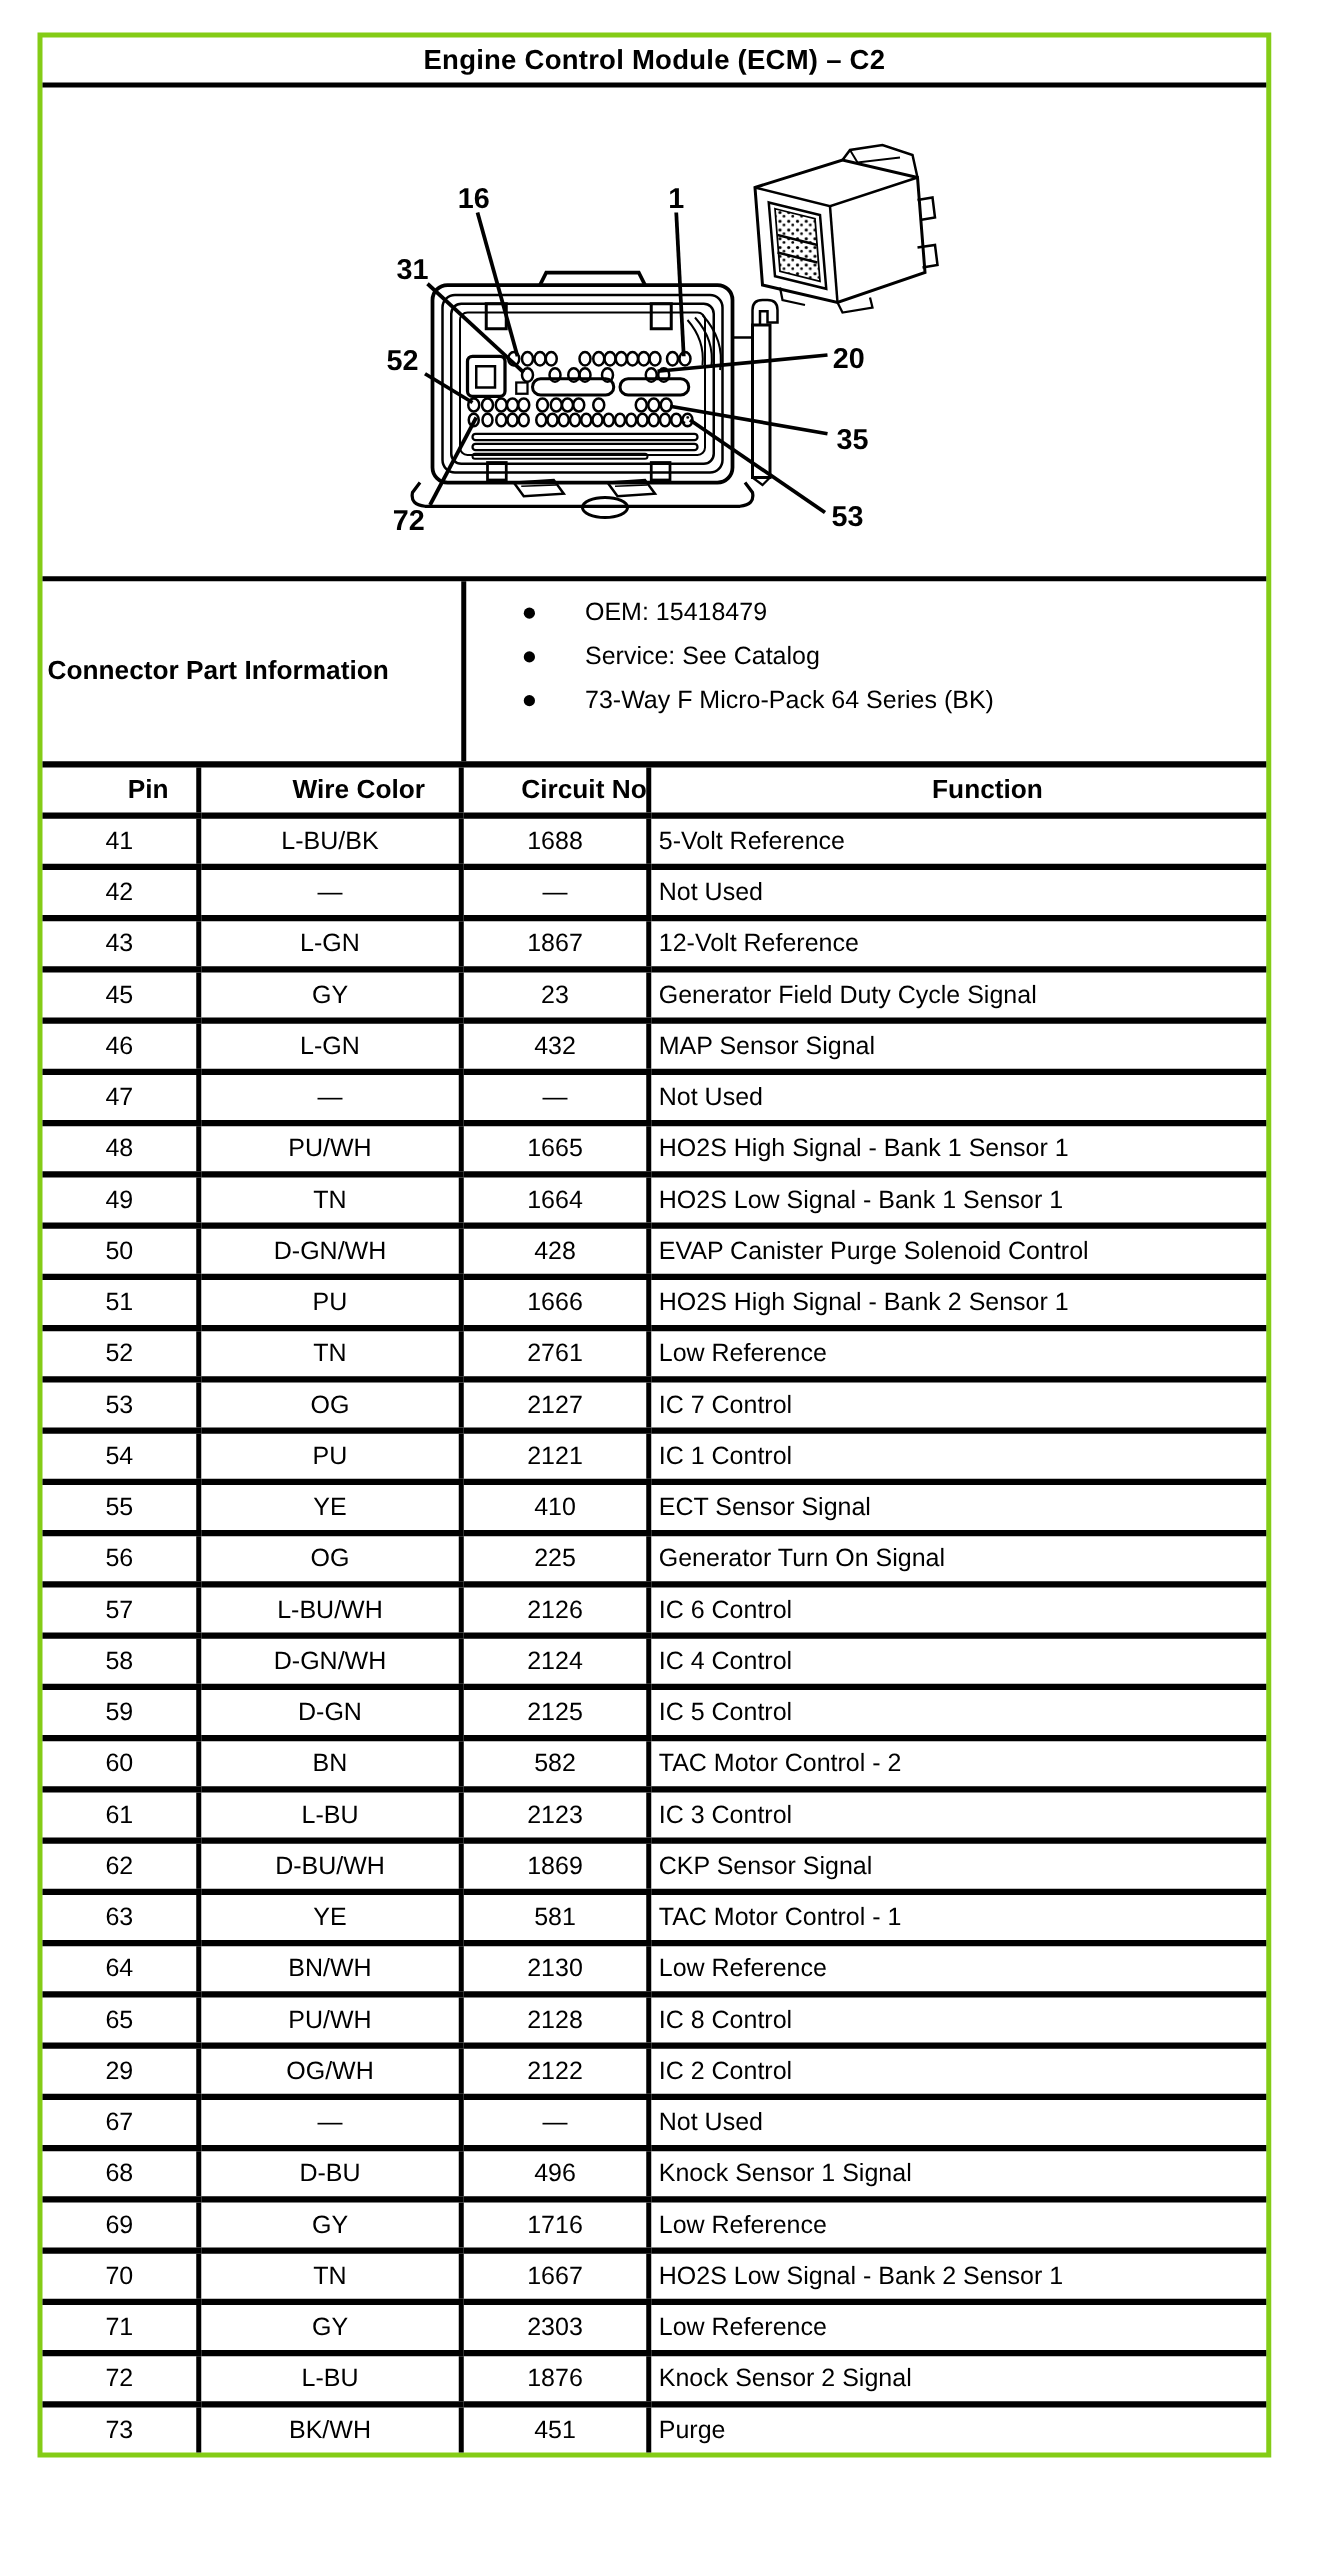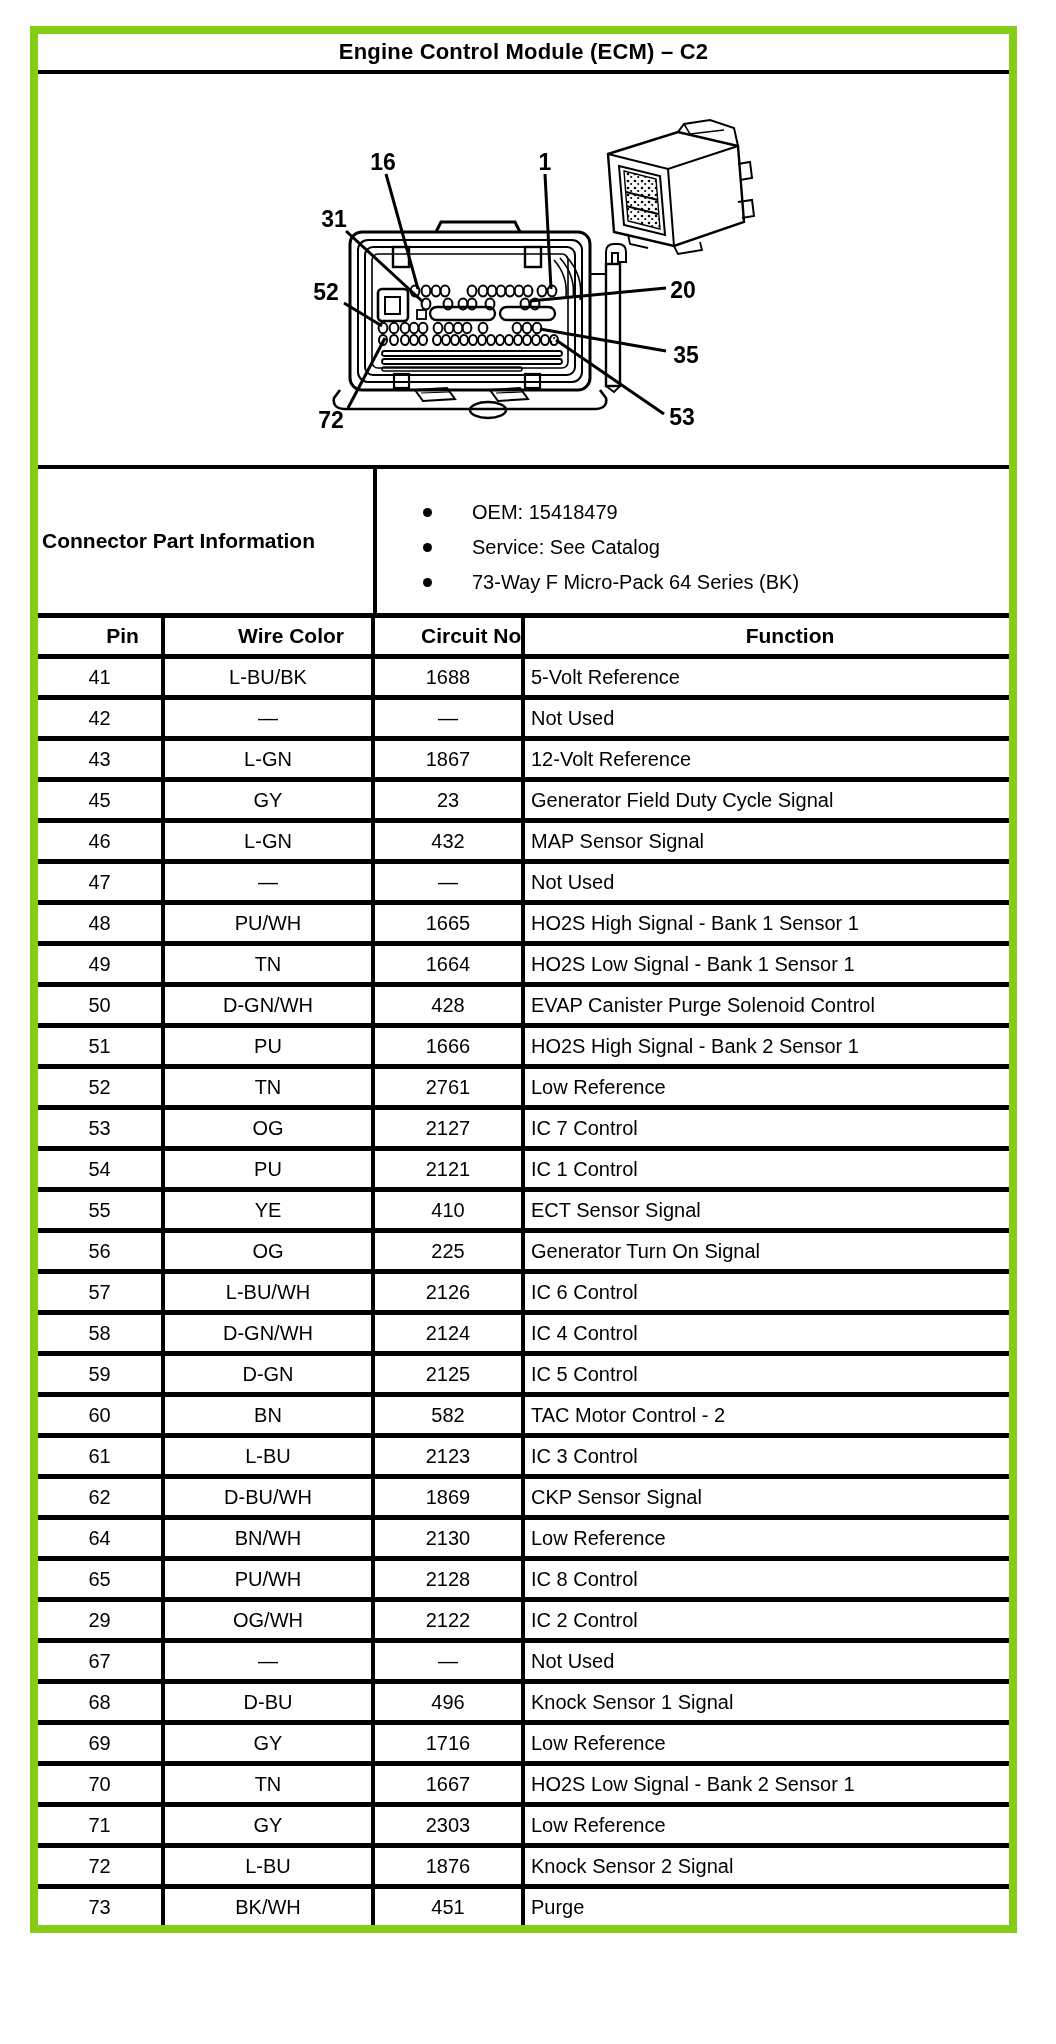--- a/index.html
+++ b/index.html
@@ -3,40 +3,40 @@
 <meta charset="utf-8">
 <style>
   html,body { margin:0; padding:0; background:#ffffff; }
   body {
     width:1056px; height:2044px; position:relative; overflow:hidden;
     font-family:"Liberation Sans", sans-serif; color:#000;
     -webkit-font-smoothing:antialiased;
   }
   .doc {
     position:absolute; left:30px; top:26px; width:987px;
-    border:8px solid #84cc16; box-sizing:border-box; background:#fff;
+    border:4px solid #84cc16; box-sizing:border-box; background:#fff;
   }
   
   .title-row {
     height:36px; border-bottom:4px solid #000;
     display:flex; align-items:center; justify-content:center;
     font-weight:bold; font-size:22px; letter-spacing:0.2px;
   }
   
   .diagram-row { height:391px; border-bottom:4px solid #000; position:relative; }
   .diagram-row svg { display:block; }
   .callout-text { font:bold 23px "Liberation Sans", sans-serif; fill:#000; }
   
   .info-row { height:144px; border-bottom:5px solid #000; display:flex; }
   .info-label {
     width:331px; border-right:4px solid #000; box-sizing:content-box;
     display:flex; align-items:center;
     font-weight:bold; font-size:21px; padding-left:4px;
   }
-  .info-bullets { flex:1; padding-top:26px; }
+  .info-bullets { flex:1; padding-top:8px; }
   .info-bullets ul { list-style:none; margin:0; padding:0 0 0 46px; }
   .info-bullets li { display:flex; align-items:center; height:35px; font-size:20px; }
   .bullet-dot {
     width:9px; height:9px; border-radius:50%; background:#000;
     margin-right:40px; flex:0 0 auto;
   }
   
   table.pin-table { width:100%; border-collapse:collapse; table-layout:fixed; }
   .pin-table th, .pin-table td {
     border:4px solid #000; border-top-width:5px; border-bottom-width:5px;
@@ -367,20 +367,26 @@
           <td class="col-circuit-no">2123</td>
           <td class="col-function">IC 3 Control</td>
         </tr>
         <tr>
           <td class="col-pin">62</td>
           <td class="col-wire-color">D-BU/WH</td>
           <td class="col-circuit-no">1869</td>
           <td class="col-function">CKP Sensor Signal</td>
         </tr>
         <tr>
+          <td class="col-pin">63</td>
+          <td class="col-wire-color">YE</td>
+          <td class="col-circuit-no">581</td>
+          <td class="col-function">TAC Motor Control - 1</td>
+        </tr>
+        <tr>
           <td class="col-pin">64</td>
           <td class="col-wire-color">BN/WH</td>
           <td class="col-circuit-no">2130</td>
           <td class="col-function">Low Reference</td>
         </tr>
         <tr>
           <td class="col-pin">65</td>
           <td class="col-wire-color">PU/WH</td>
           <td class="col-circuit-no">2128</td>
           <td class="col-function">IC 8 Control</td>

